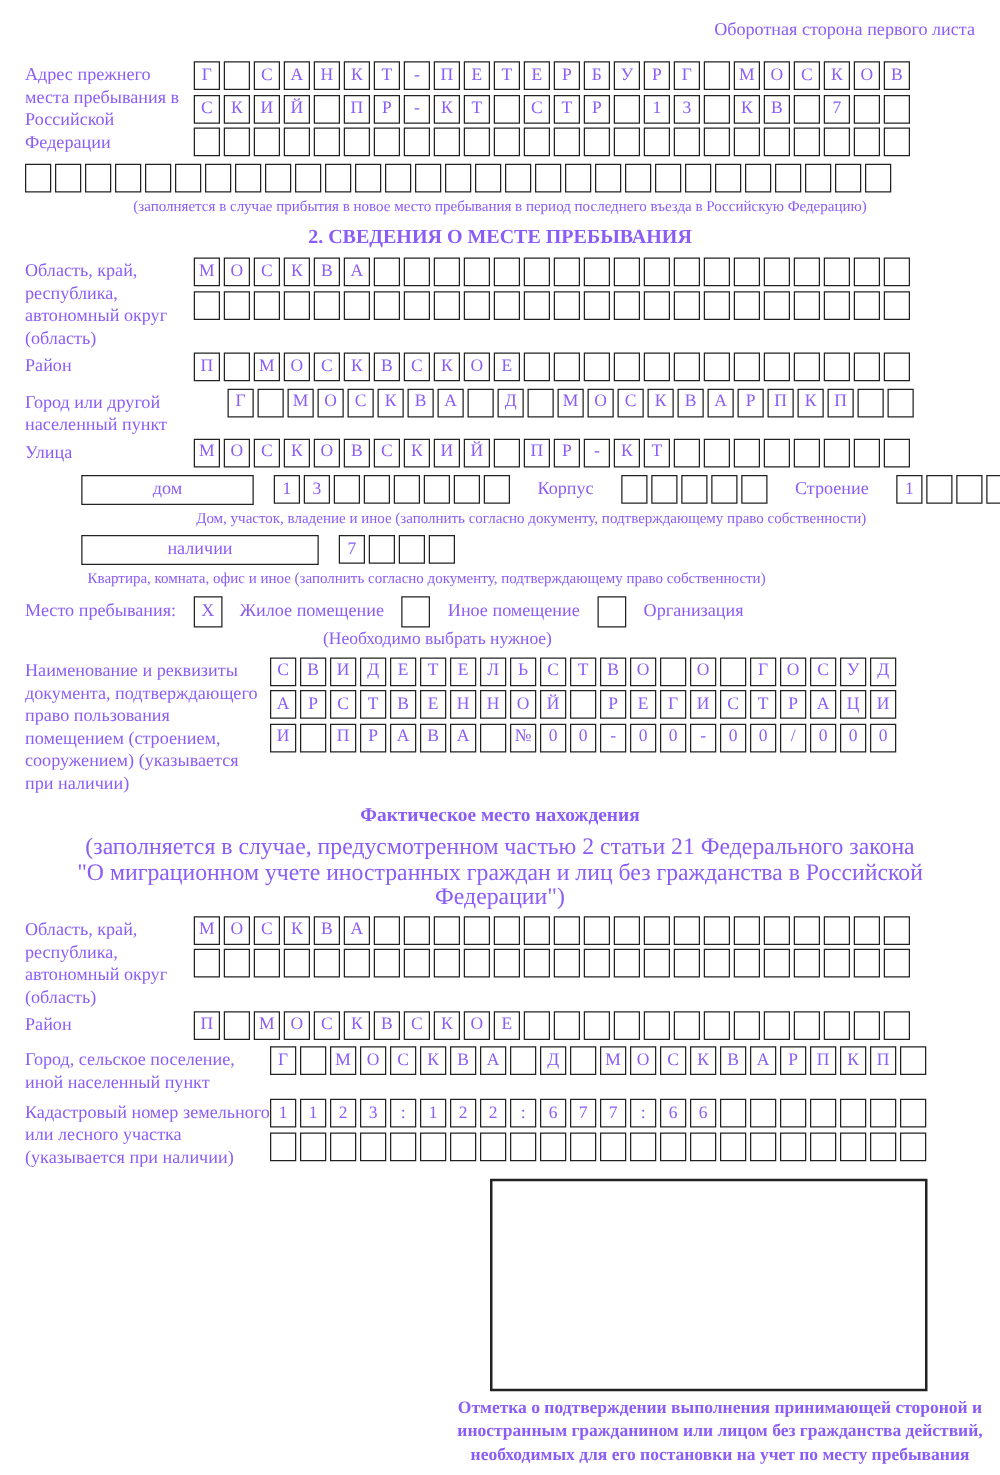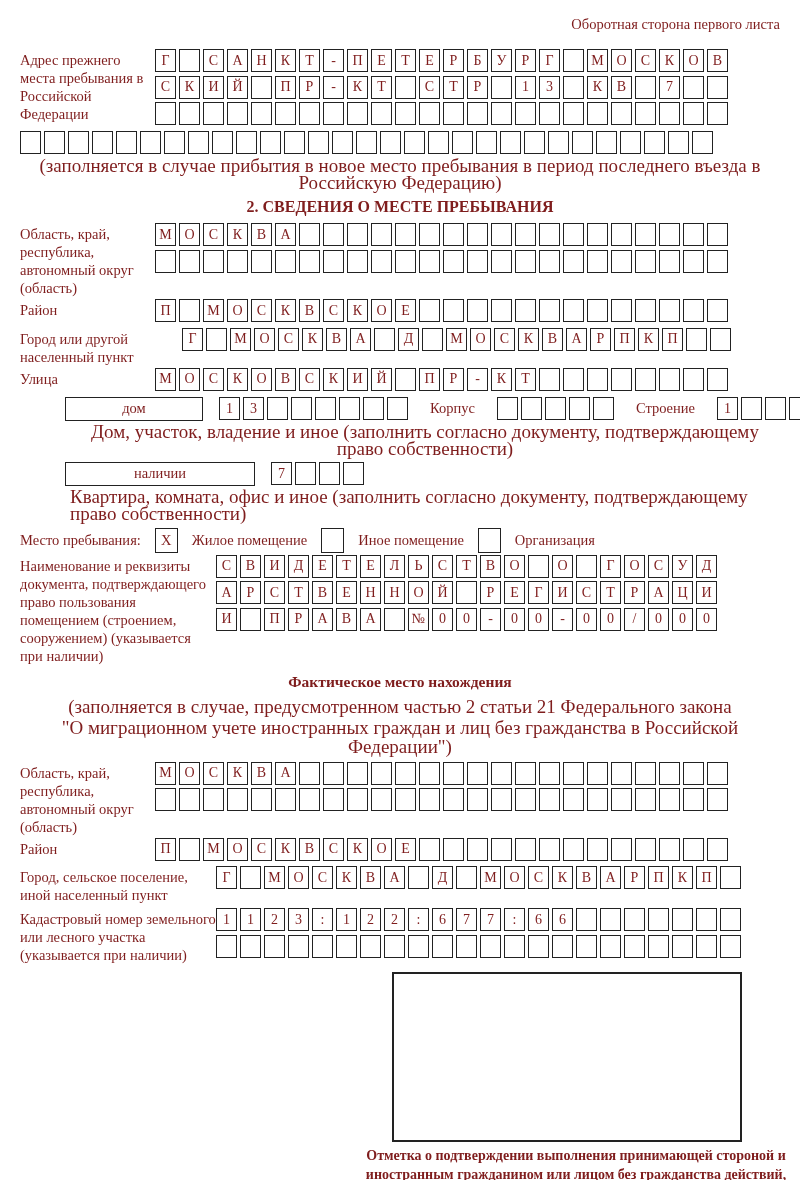--- a/index.html
+++ b/index.html
@@ -1,28 +1,28 @@
 <!DOCTYPE html>
 <html><head>
 <meta charset="utf-8">
 <style>
   html,body{margin:0;padding:0;background:#fff}
   .page{position:relative;width:800px;height:1180px;box-sizing:border-box;
-        padding:16px 20px 0 20px;background:#fff;color:#7f1d1d;
+        padding:16px 20px 0 20px;background:#fff;color:#8b5cf6;
         font-family:"Liberation Serif","DejaVu Serif",serif;font-size:14.5px;overflow:hidden}
   .corner{text-align:right;font-size:14.5px;margin-bottom:16px}
   .flexrow{display:flex;align-items:flex-start;margin-bottom:2px}
   .lbl{flex:none;line-height:18px;padding-top:2px}
   .w135{width:135px}.w160{width:162px}.w195{width:196px}
   .rows{display:flex;flex-direction:column}
   .cells{display:flex;gap:3px;margin-bottom:3.6px}
   .cell{flex:none;width:19px;height:21px;border:1.6px solid #222;
         display:flex;align-items:center;justify-content:center;
         font-size:14px;background:#fff}
-  .caption{text-align:center;font-size:19px;margin:1px 0 5px;line-height:17px}
+  .caption{text-align:center;font-size:12px;margin:1px 0 5px;line-height:17px}
   .h2{text-align:center;font-weight:bold;font-size:16px;margin:7px 0 7px}
   .h3{text-align:center;font-weight:bold;font-size:15.5px;margin:8px 0 6px}
   .subnote{text-align:center;font-size:19px;line-height:19px;margin-bottom:2px}
   .widebox{flex:none;border:1.6px solid #222;height:22px;display:flex;
            align-items:center;justify-content:center;background:#fff}
   .houserow{display:flex;align-items:center;margin:2px 0 2px 45px;gap:16px}
   .inlinelbl{margin:0 6px;white-space:nowrap}
   .cb{flex:none;width:21px;height:23px;border:1.6px solid #222;display:flex;
       align-items:center;justify-content:center;font-size:14.5px;background:#fff}
   .stayrow{display:flex;align-items:center;gap:14px;margin:6px 0 2px 0}
@@ -346,20 +346,21 @@
 
   <div class="stayrow">
     <span>Место пребывания:</span>
     <span class="cb">X</span>
     <span>Жилое помещение</span>
     <span class="cb"></span>
     <span>Иное помещение</span>
     <span class="cb"></span>
     <span>Организация</span>
   </div>
+  <div class="staynote">(Необходимо выбрать нужное)</div>
 
   <div class="flexrow">
     <div class="lbl w195">Наименование и реквизиты документа, подтверждающего право пользования помещением (строением, сооружением) (указывается при наличии)</div>
     <div class="rows">
       <div class="cells">
           <span class="cell">С</span>
           <span class="cell">В</span>
           <span class="cell">И</span>
           <span class="cell">Д</span>
           <span class="cell">Е</span>

